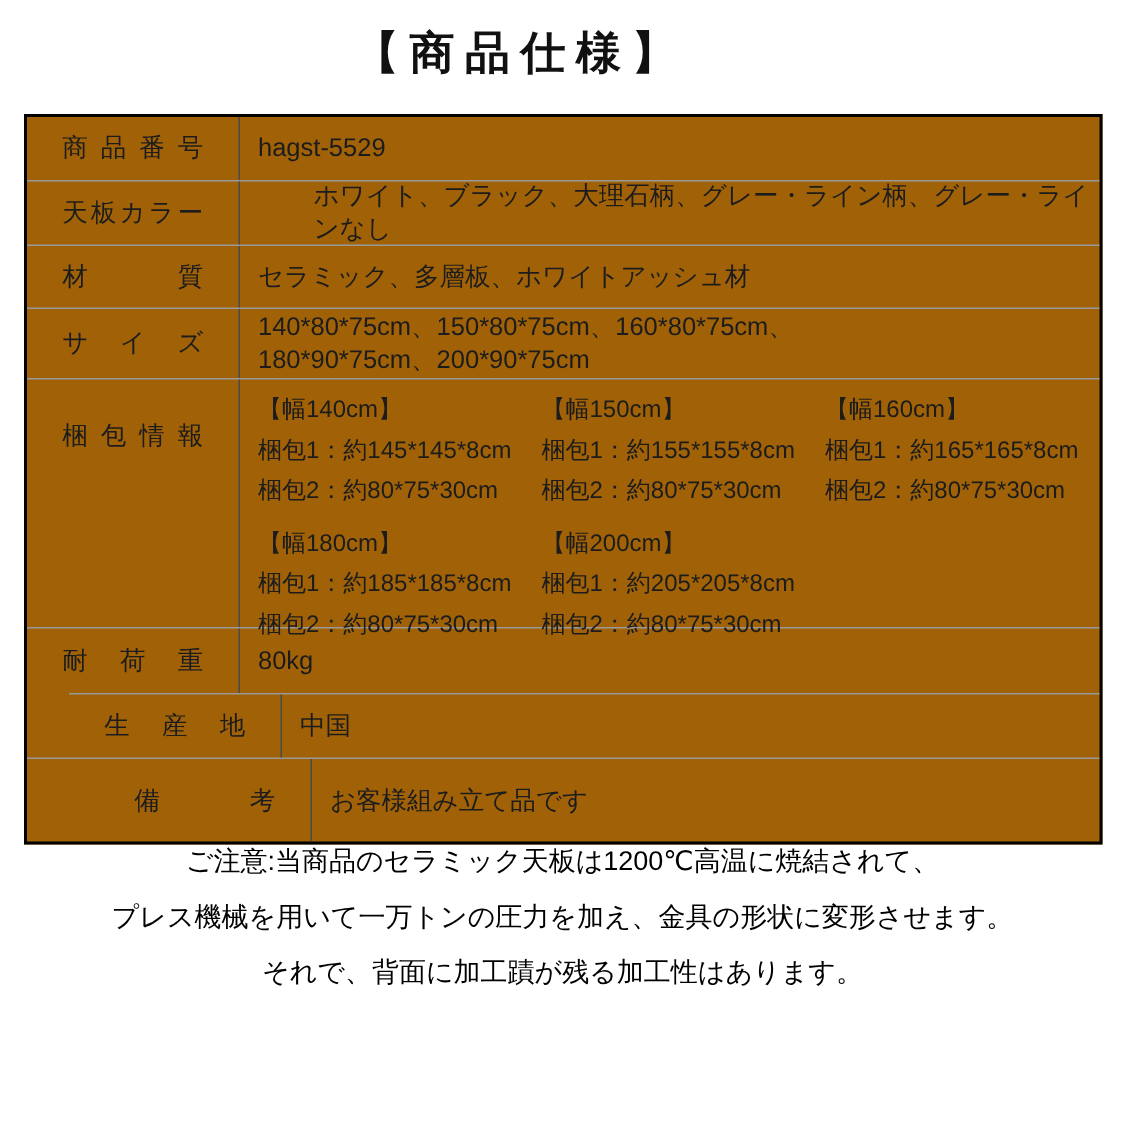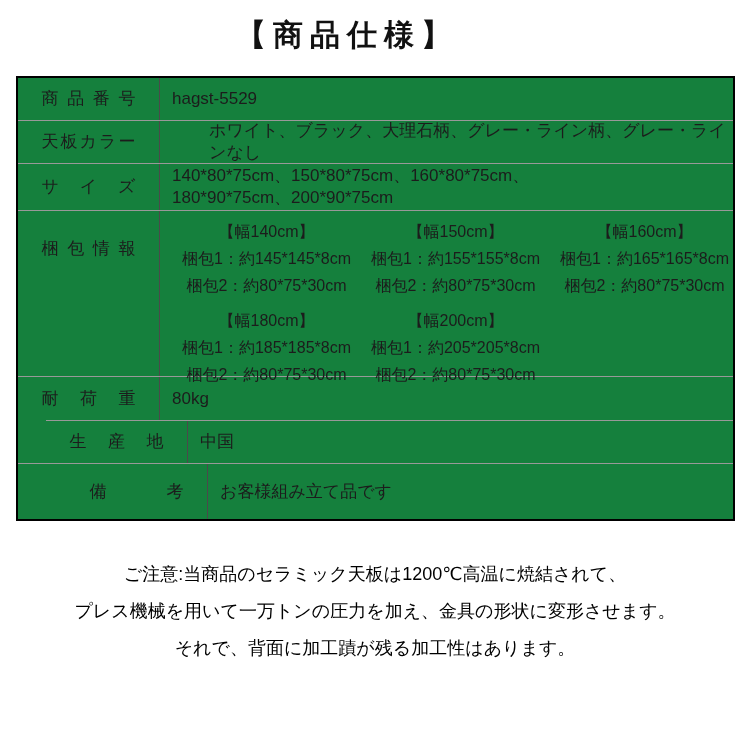--- a/index.html
+++ b/index.html
@@ -20,21 +20,21 @@
     font-weight: bold;
     letter-spacing: 7px;
     color: #111111;
     white-space: nowrap;
   }
   .spec-table {
     position: absolute;
     left: 16px; top: 76px;
     width: 719px;
     border: 2px solid #000000;
-    background: #15803d;
+    background: #a16207;
   }
   .row { display: flex; border-top: 1px solid #999999; }
   .row:first-child { border-top: none; }
   .r0 { height: 42px; }
   .r1 { height: 43px; gap: 37px; }
   .r2 { height: 42px; }
   .r3 { height: 47px; }
   .r4 { height: 166px; }
   .r5 { height: 44px; }
   .r6 { height: 43px; margin-left: 28px; }
@@ -63,21 +63,21 @@
     display: flex;
     flex-direction: column;
     justify-content: center;
     padding-left: 12px;
     padding-right: 6px;
     font-size: 17px;
     line-height: 22px;
     color: #1c1c1c;
   }
   .value-cell.top-align { justify-content: flex-start; padding-top: 7px; }
-  .pack-row { display: flex; text-align: center; }
+  .pack-row { display: flex; }
   .pack-row + .pack-row { margin-top: 8px; }
   .pack-group { width: 189px; font-size: 16px; line-height: 27px; white-space: nowrap; }
   .notice {
     position: absolute;
     top: 556px; left: 0;
     width: 750px;
     text-align: center;
     font-size: 18px;
     line-height: 37px;
     color: #e03030;
@@ -97,20 +97,26 @@
     <div class="value-cell">hagst-5529</div>
   </div>
 
   <div class="row r1">
     <div class="label-cell">
       <span class="label-inner">天板カラー</span>
     </div>
     <div class="value-cell">ホワイト、ブラック、大理石柄、グレー・ライン柄、グレー・ラインなし</div>
   </div>
 
+  <div class="row r2">
+    <div class="label-cell">
+      <span class="label-inner">材質</span>
+    </div>
+    <div class="value-cell">セラミック、多層板、ホワイトアッシュ材</div>
+  </div>
 
   <div class="row r3">
     <div class="label-cell">
       <span class="label-inner">サイズ</span>
     </div>
     <div class="value-cell">
       <span>140*80*75cm、150*80*75cm、160*80*75cm、</span>
       <span>180*90*75cm、200*90*75cm</span>
     </div>
   </div>

